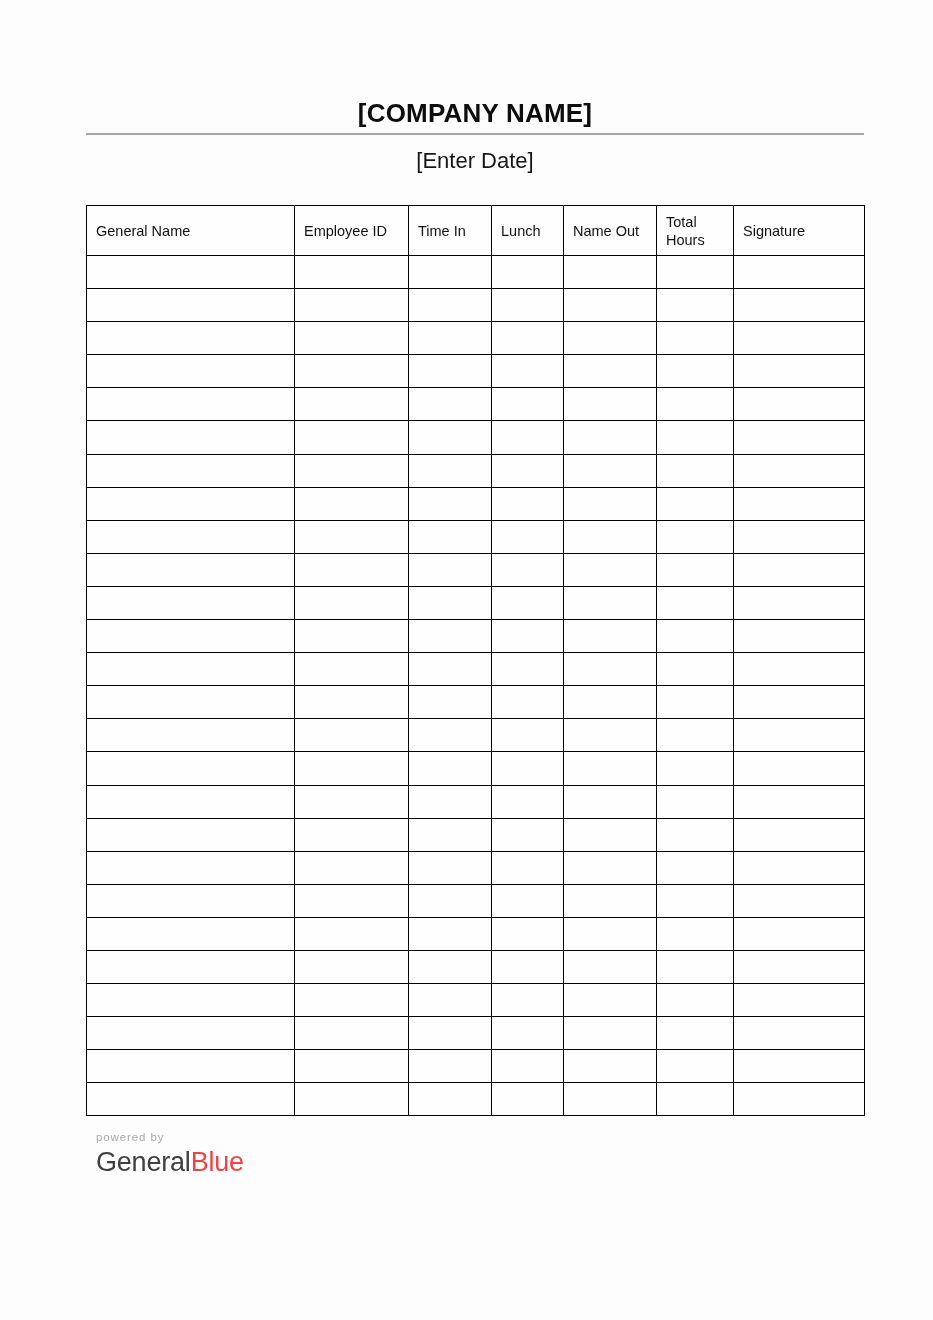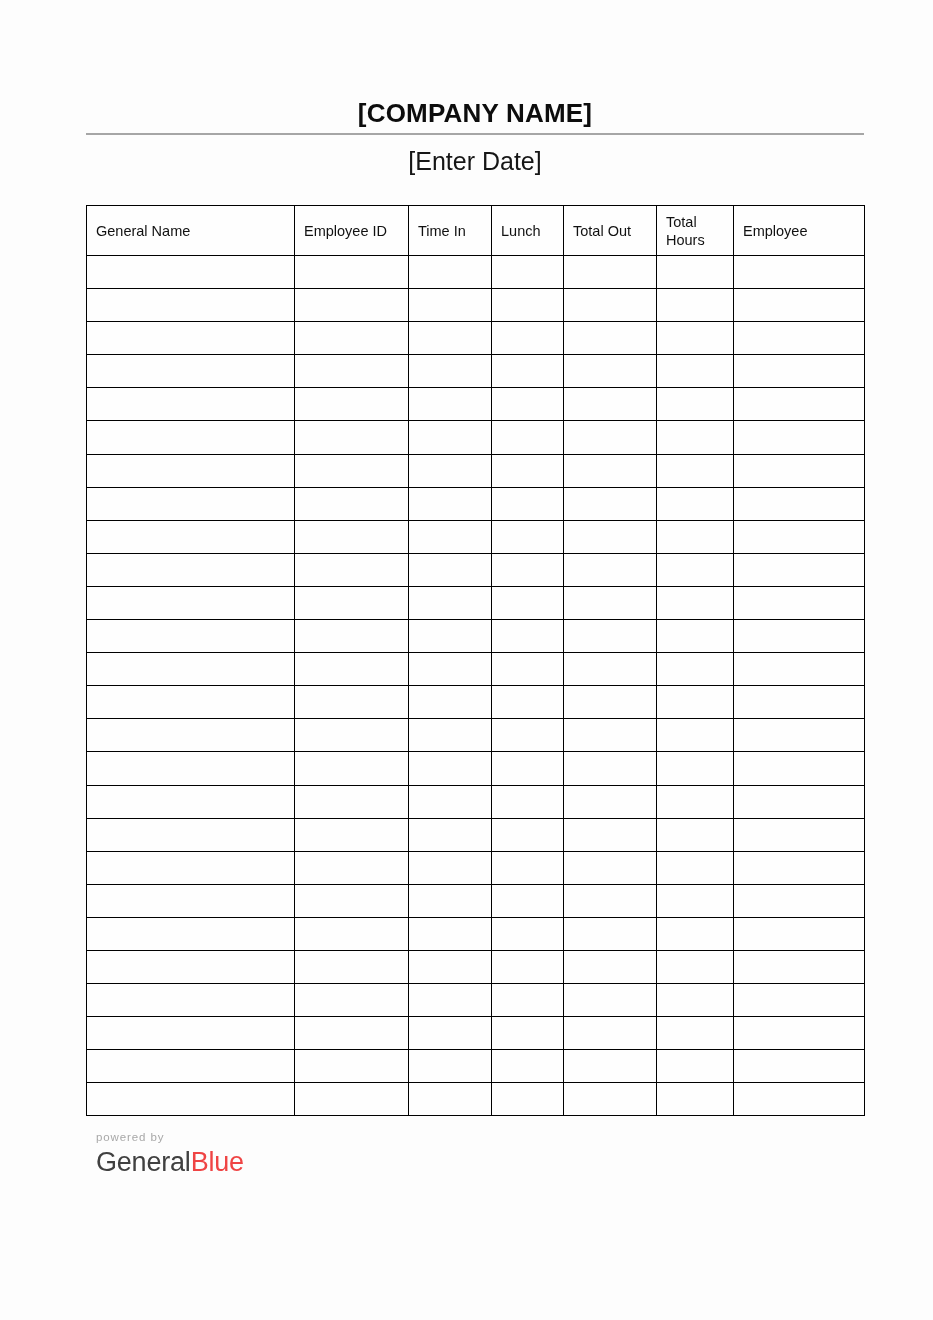--- a/index.html
+++ b/index.html
@@ -46,21 +46,21 @@
 
   .title-rule {
     margin-top: 3px;
     width: 778px;
     height: 2px;
     background: #a6a6a6;
   }
 
   .doc-subtitle {
     margin-top: 11px;
-    font-size: 25px;
+    font-size: 22px;
     font-weight: normal;
     text-align: center;
     color: #161616;
     line-height: 30px;
     white-space: nowrap;
   }
 
   
   .sheet-table-wrap {
     position: absolute;
@@ -155,23 +155,23 @@
           <col class="c-timeout">
           <col class="c-total">
         <col class="c-signature">
       </colgroup>
       <thead>
         <tr>
           <th>General Name</th>
           <th>Employee ID</th>
           <th>Time In</th>
           <th>Lunch</th>
-          <th>Total Out</th>
+          <th>Name Out</th>
           <th>Total Hours</th>
-          <th>Employee</th>
+          <th>Signature</th>
         </tr>
       </thead>
       <tbody id="table-body">
           <tr>
             <td class="cell-blank"></td>
             <td class="cell-blank"></td>
             <td class="cell-blank"></td>
             <td class="cell-blank"></td>
             <td class="cell-blank"></td>
             <td class="cell-blank"></td>

